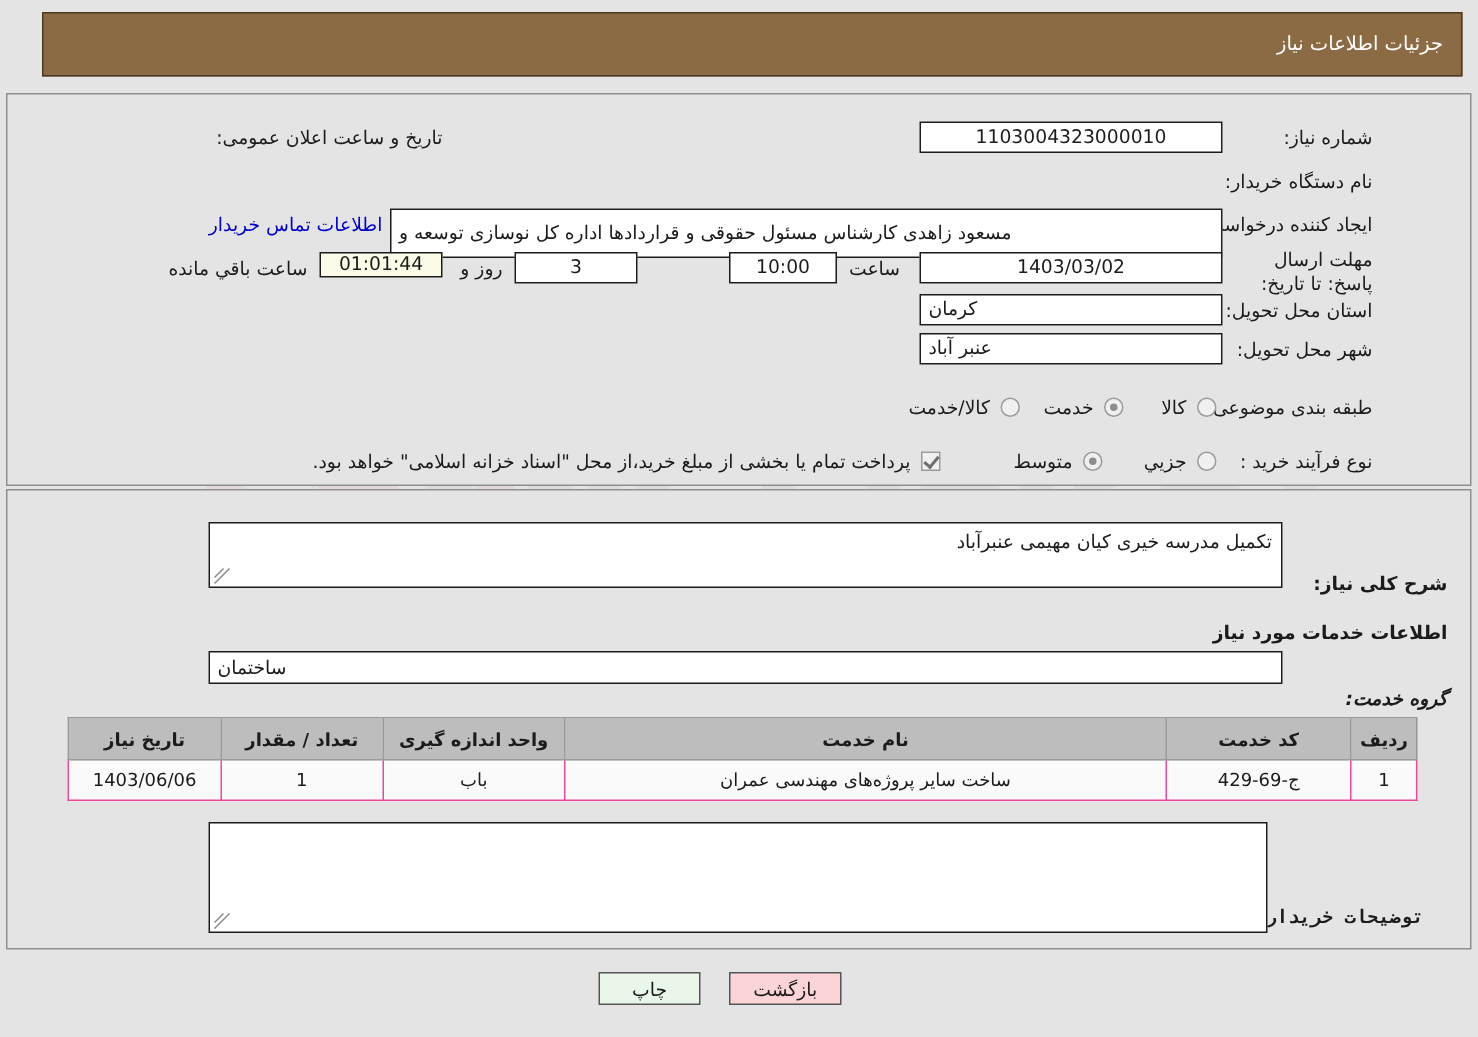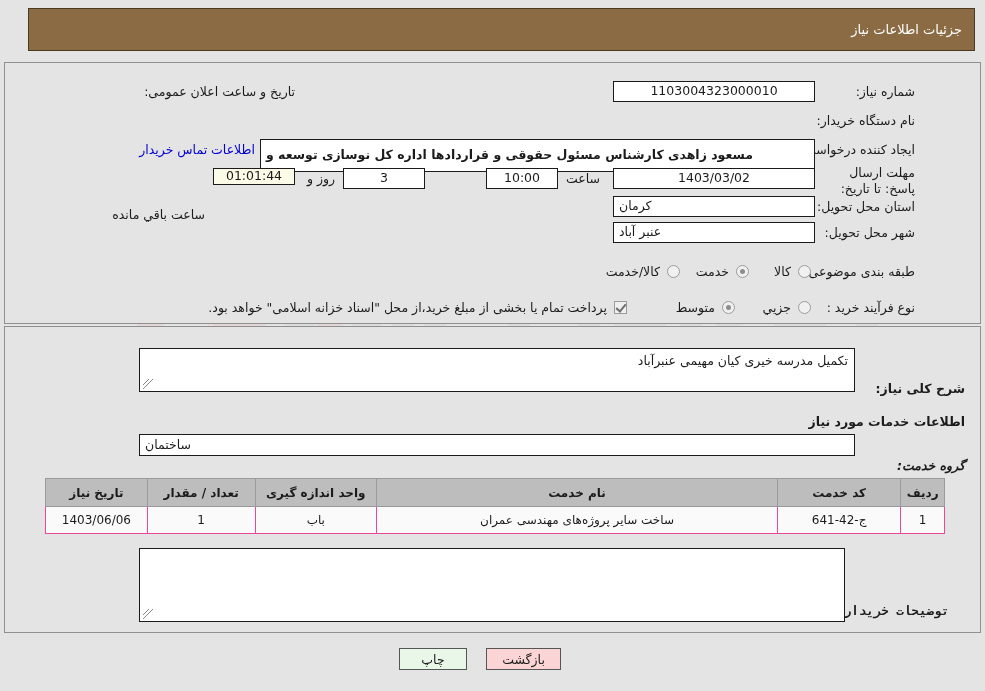--- a/index.html
+++ b/index.html
@@ -241,31 +241,31 @@
   <div class="panel panel-top"></div>
 
   <div class="lbl" style="top:84px; right:70px;">شماره نیاز:</div>
   <div class="fld center" style="top:81px; right:170px; width:202px; height:21px;">1103004323000010</div>
 
   <div class="lbl" style="top:84px; right:690px;">تاریخ و ساعت اعلان عمومی:</div>
 
   <div class="lbl" style="top:113px; right:70px;">نام دستگاه خریدار:</div>
 
   <div class="lbl" style="top:142px; right:70px;">ایجاد کننده درخواست:</div>
-  <div class="fld right" style="top:139px; right:170px; width:555px; height:33px;font-weight:bold;">مسعود زاهدی کارشناس مسئول حقوقی و قراردادها اداره کل نوسازی  توسعه و</div>
+  <div class="fld right" style="top:139px; right:170px; width:555px; height:33px;">مسعود زاهدی کارشناس مسئول حقوقی و قراردادها اداره کل نوسازی  توسعه و</div>
   <div class="link" style="top:142px; right:730px;">اطلاعات تماس خریدار</div>
 
   <div class="lbl two-line" style="top:165px; right:70px; line-height:16px;">مهلت ارسال پاسخ: تا تاریخ:</div>
   <div class="fld center" style="top:168px; right:170px; width:202px; height:21px;">1403/03/02</div>
   <div class="lbl" style="top:171px; right:385px;">ساعت</div>
   <div class="fld center" style="top:168px; right:427px; width:72px; height:21px;">10:00</div>
   <div class="fld center" style="top:168px; right:560px; width:82px; height:21px;">3</div>
   <div class="lbl" style="top:171px; right:650px;">روز و</div>
   <div class="fld center cream" style="top:168px; right:690px; width:82px; height:17px;">01:01:44</div>
-  <div class="lbl" style="top:171px; right:780px;margin-top:36px;">ساعت باقي مانده</div>
+  <div class="lbl" style="top:171px; right:780px;">ساعت باقي مانده</div>
 
   <div class="lbl" style="top:199px; right:70px;">استان محل تحویل:</div>
   <div class="fld right" style="top:196px; right:170px; width:202px; height:21px;">کرمان</div>
 
   <div class="lbl" style="top:225px; right:70px;">شهر محل تحویل:</div>
   <div class="fld right" style="top:222px; right:170px; width:202px; height:21px;">عنبر آباد</div>
 
   <div class="lbl" style="top:264px; right:70px;">طبقه بندی موضوعی:</div>
   <div class="radio" style="top:265px; right:174px;"></div>
   <div class="lbl" style="top:264px; right:194px;">کالا</div>
@@ -305,21 +305,21 @@
         <th style="width:120px;">کد خدمت</th>
         <th style="width:425px;">نام خدمت</th>
         <th style="width:120px;">واحد اندازه گیری</th>
         <th style="width:105px;">تعداد / مقدار</th>
         <th style="width:95px;">تاریخ نیاز</th>
       </tr>
     </thead>
     <tbody>
       <tr>
         <td>1</td>
-        <td>ج-42-641</td>
+        <td>ج-69-429</td>
         <td>ساخت سایر پروژه‌های مهندسی عمران</td>
         <td>باب</td>
         <td>1</td>
         <td>1403/06/06</td>
       </tr>
     </tbody>
   </table>
 
   <div class="lbl bold" style="top:583px; right:36px;font-family:Liberation Mono, monospace;">توضیحات خریدار:</div>
   <div class="area" style="top:548px; right:140px; width:706px; height:74px;">

